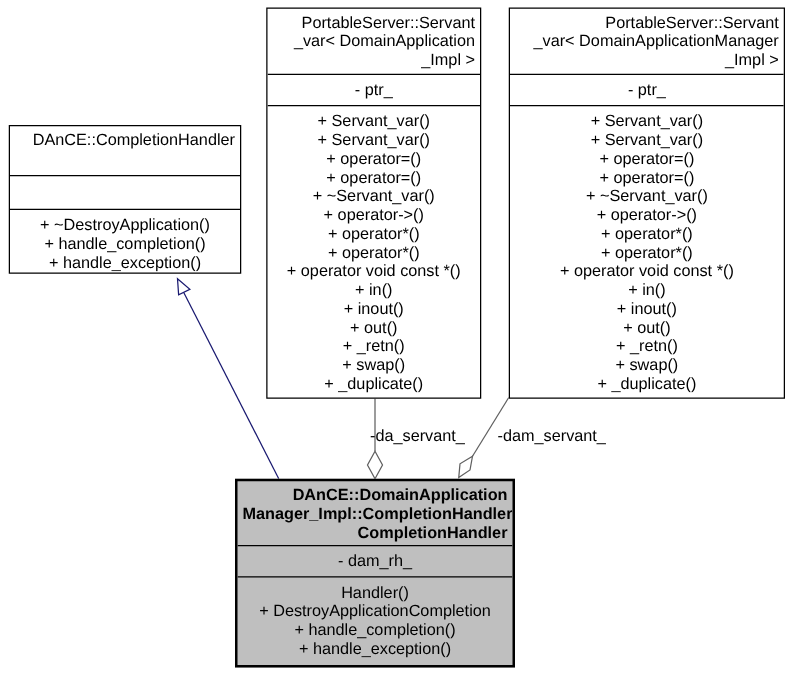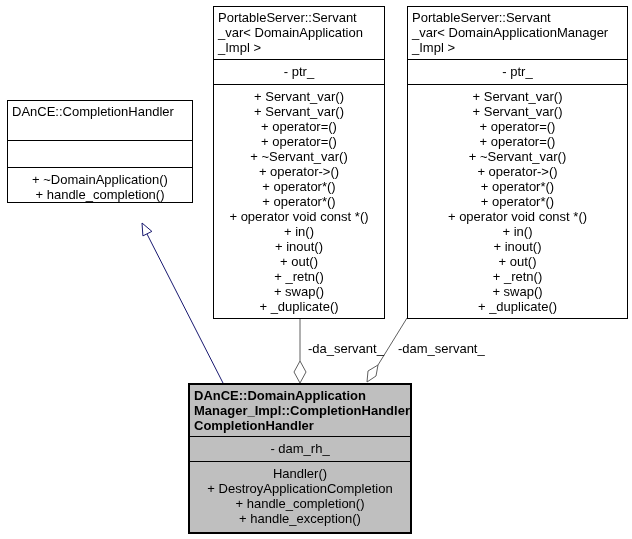--- a/index.html
+++ b/index.html
@@ -13,42 +13,42 @@
   .diamond{stroke:var(--usage-color,#606060);stroke-width:1;fill:#ffffff;}
   .edge-inh{stroke:var(--inh-color,#191970);stroke-width:1;fill:none;}
   .inh-head{stroke:var(--inh-color,#191970);stroke-width:1;fill:#ffffff;}
 
   .class-box{
     position:absolute;background:#ffffff;border:1px solid #000;
     box-sizing:border-box;overflow:hidden;
   }
   .compartment{box-sizing:border-box;overflow:hidden;}
   .compartment + .compartment{border-top:1px solid #000;}
-  .title{text-align:left;padding:3px 4px 0 4px;}
+  .title{text-align:right;padding:3px 4px 0 4px;}
   .attrs,.methods{padding:4px 5px 0 5px;text-align:center;}
   .line{white-space:pre;}
 
-  .box-ch{left:7px;top:100px;width:186px;height:103px;}
+  .box-ch{left:7px;top:100px;width:186px;height:119px;}
   .box-ch .title{height:39px;}
   .box-ch .attrs{height:27px;}
 
   .box-sv-da{left:213px;top:6px;width:172px;height:313px;}
   .box-sv-da .title{height:52px;}
   .box-sv-da .attrs{height:25px;}
 
   .box-sv-dam{left:407px;top:6px;width:221px;height:313px;}
   .box-sv-dam .title{height:52px;}
   .box-sv-dam .attrs{height:25px;}
 
   .box-main{left:188px;top:383px;width:224px;height:151px;background:var(--main-fill,#bfbfbf);border-width:2px;}
   .box-main .title{height:51px;font-weight:bold;}
   .box-main .attrs{height:25px;}
 
   .edge-label{position:absolute;white-space:pre;}
-  .lbl-da{left:308px;top:341px;}
+  .lbl-da{left:296px;top:341px;}
   .lbl-dam{left:398px;top:341px;}
 </style>
 </head>
 <body>
 
 <div class="stage">
 
   <svg class="edges-svg" width="632" height="539">
 
     <line class="edge-inh" x1="223" y1="383" x2="147" y2="234"></line>
@@ -63,21 +63,21 @@
 
   <span class="edge-label lbl-da">-da_servant_</span>
   <span class="edge-label lbl-dam">-dam_servant_</span>
 
   <div class="class-box box-ch">
     <div class="compartment title">
         <div class="line">DAnCE::CompletionHandler</div>
       </div>
     <div class="compartment attrs"></div>
     <div class="compartment methods">
-        <div class="line">+ ~DomainApplication()</div>
+        <div class="line">+ ~DestroyApplication()</div>
         <div class="line">+ handle_completion()</div>
         <div class="line">+ handle_exception()</div>
       </div>
   </div>
 
   <div class="class-box box-sv-da">
     <div class="compartment title">
         <div class="line">PortableServer::Servant</div>
         <div class="line">_var&lt; DomainApplication</div>
         <div class="line">_Impl &gt;</div>

